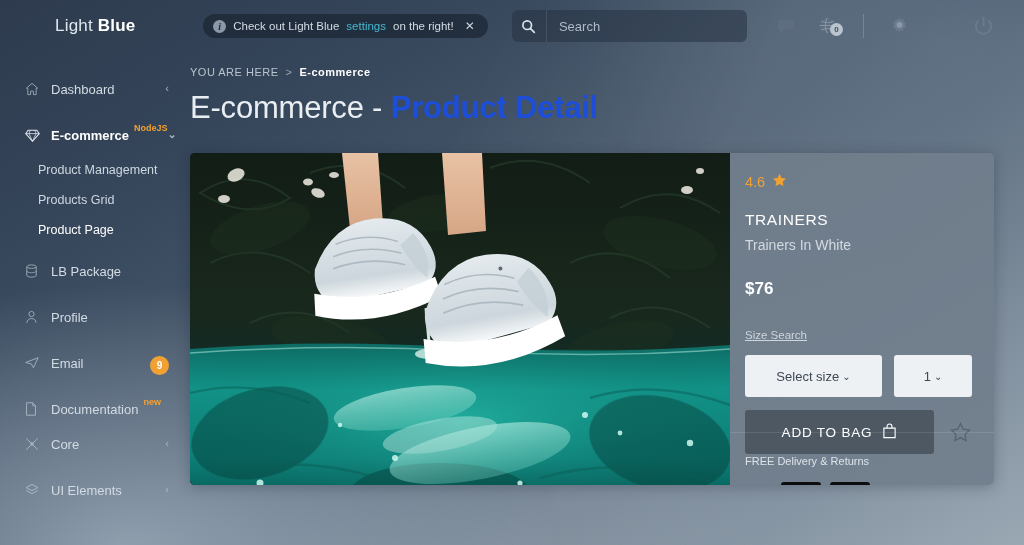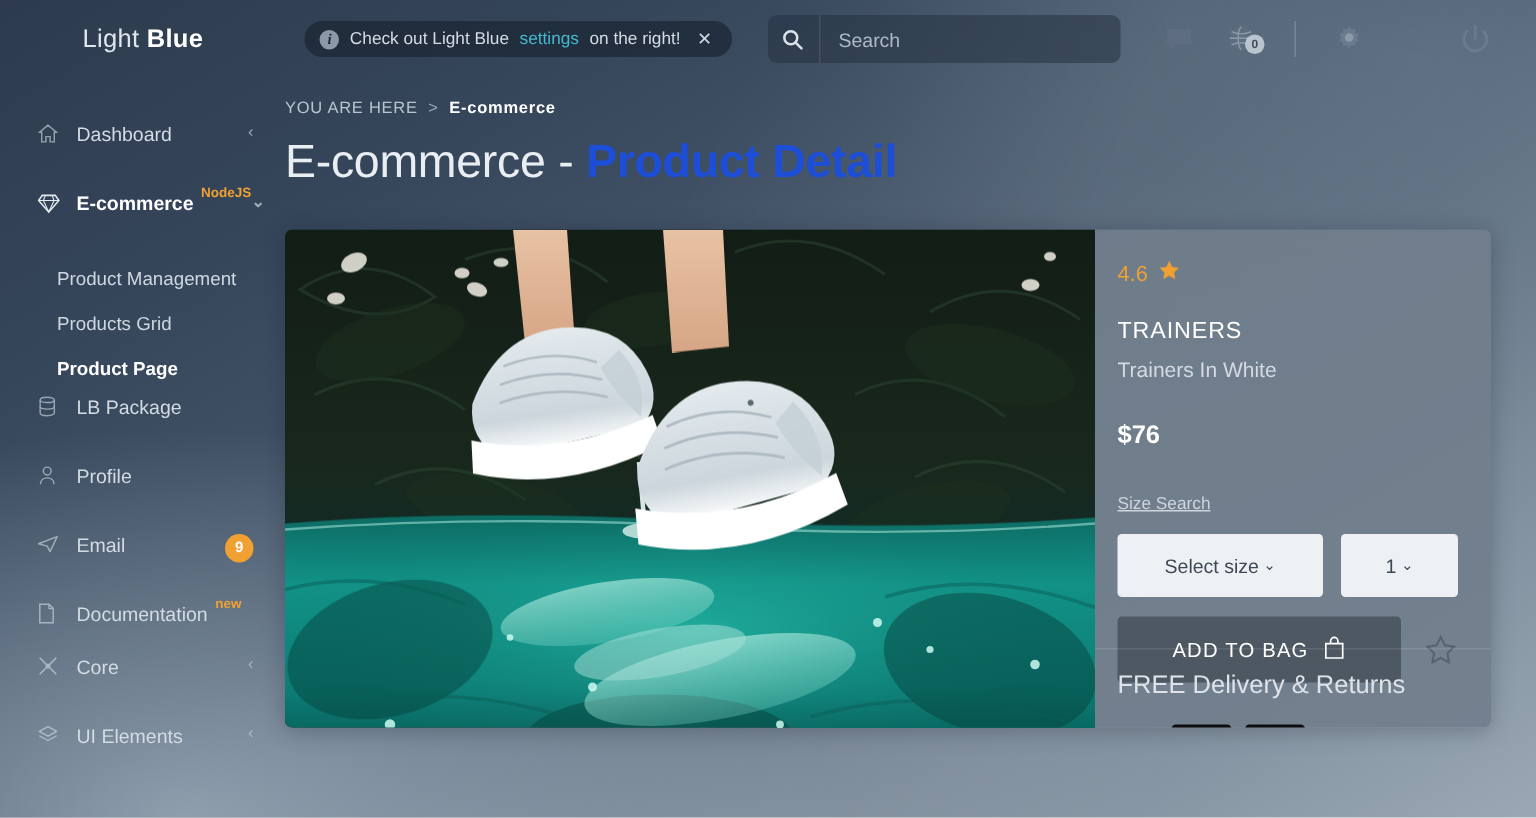--- a/index.html
+++ b/index.html
@@ -107,25 +107,25 @@
     margin-left: 5px; position: relative; top: -5px; white-space: nowrap;
   }
   .badge-round {
     margin-left: auto;
     width: 19px; height: 19px; border-radius: 50%;
     background: #f0a132; color: #fff;
     font-size: 10px; font-weight: 700;
     display: flex; align-items: center; justify-content: center;
   }
   .sub-item {
-    display: flex; align-items: flex-end;
+    display: flex; align-items: flex-start;
     height: 30px; padding-left: 38px;
     color: #cfd8e0; font-size: 12.5px; cursor: pointer;
   }
-  .sub-item.current { color: #ffffff; font-weight: 700; }
+  .sub-item.current { color: #ffffff; font-weight: 400; }
   .sec-title {
     color: #cfd8e0; font-size: 12.5px; letter-spacing: .8px;
     padding: 22px 0 10px 28px;
   }
   .nav-gap { height: 11px; }
 
   
   .main {
     position: absolute; left: 185px; top: 52px; right: 0; bottom: 0;
     padding: 14px 30px 0 5px;
@@ -203,21 +203,21 @@
   .mc-t { position: absolute; bottom: 2px; left: 0; right: 0; text-align: center; color: #cfcfcf; font-size: 3.4px; letter-spacing: .2px; }
   .amex-t { color: #cfd6de; font-size: 4.6px; font-weight: 700; text-align: center; line-height: 1.35; letter-spacing: .2px; }
   .paypal { display: flex; align-items: center; gap: 2px; }
   .pp-p { color: #2b97d4; font-size: 13px; font-weight: 700; font-style: italic; }
   .pp-a { color: #24426b; font-size: 11.5px; font-weight: 700; font-style: italic; }
   .pp-b { color: #35b3e0; font-size: 11.5px; font-weight: 700; font-style: italic; }
 
   .delivery {
     position: absolute; left: 15px; bottom: 0;
     padding-bottom: 18px;
-    color: #dde3e9; font-size: 17px;
+    color: #dde3e9; font-size: 11px;
   }
   .divider-line {
     position: absolute; left: 0; right: 0; bottom: 52px;
     height: 1px; background: rgba(255,255,255,.10);
   }
 </style>
 </head>
 <body>
 
 <div class="bg-sheen"></div>

